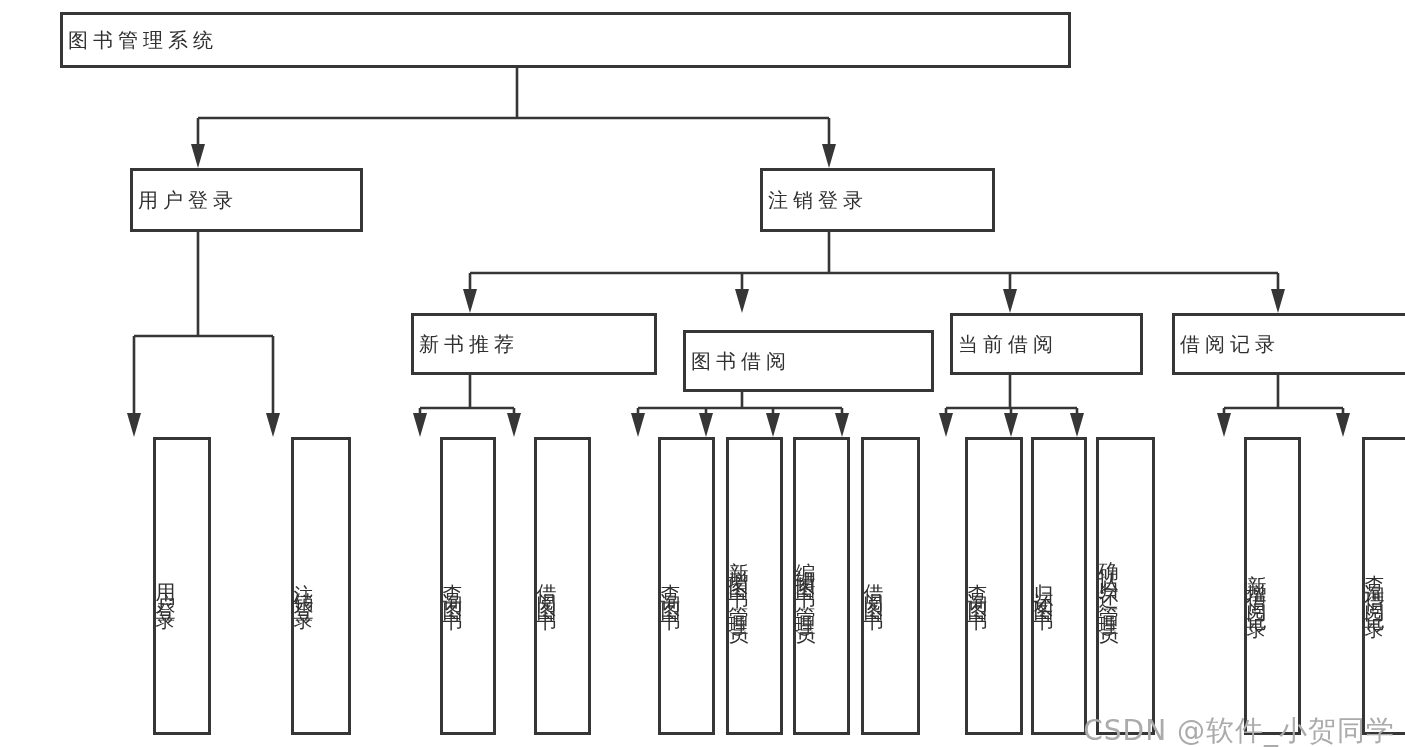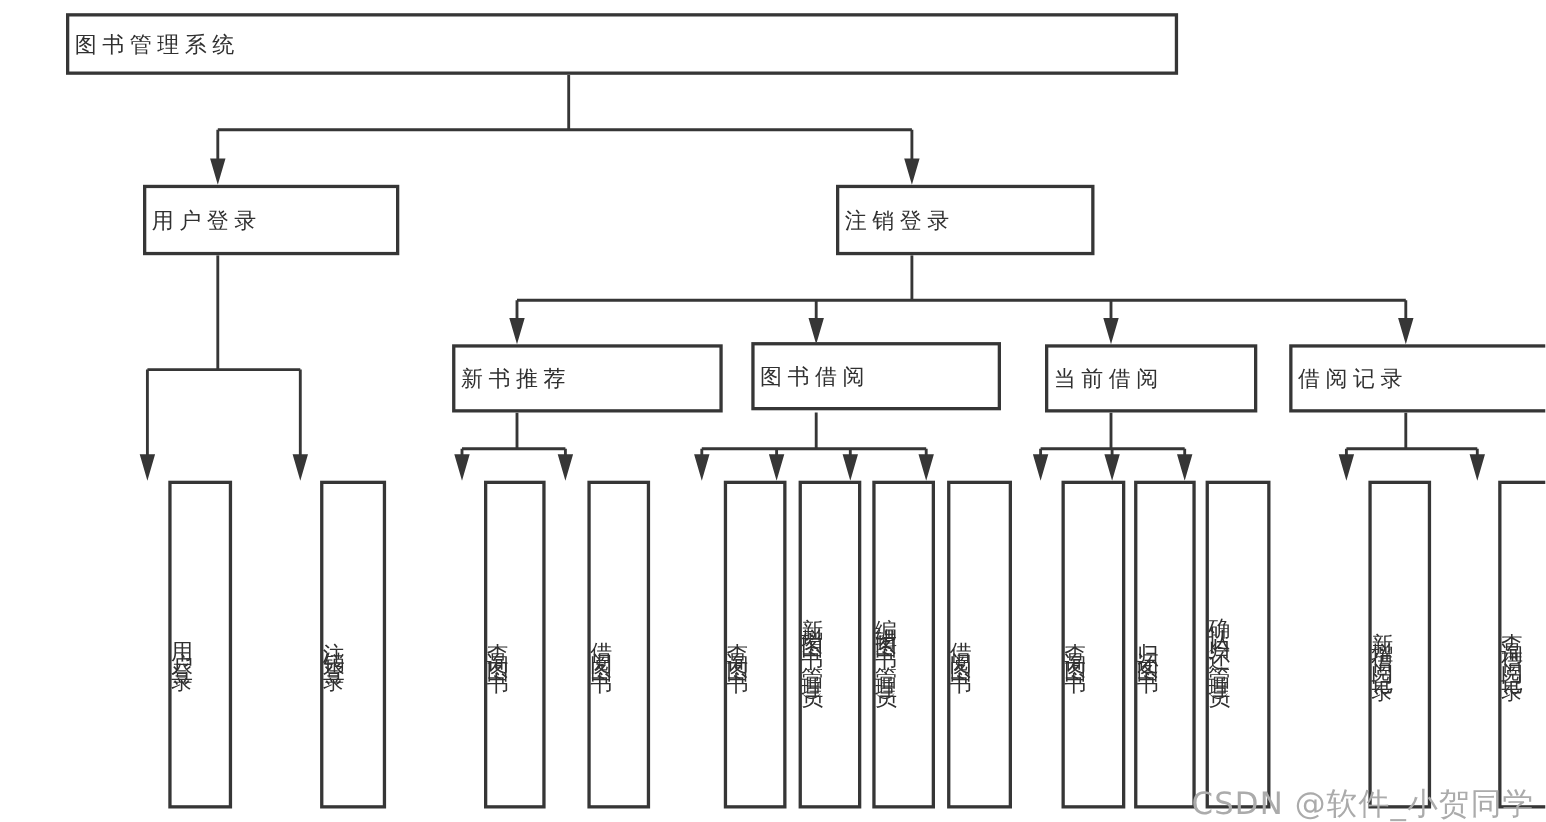--- a/index.html
+++ b/index.html
@@ -89,21 +89,21 @@
   <div class="box hbox" style="left:82px;top:168px;width:233px;height:64px">
     <span>用户登录</span>
   </div>
   <div class="box hbox" style="left:712px;top:168px;width:235px;height:64px">
     <span>注销登录</span>
   </div>
 
   <div class="box hbox" style="left:363px;top:313px;width:246px">
     <span>新书推荐</span>
   </div>
-  <div class="box hbox" style="left:635px;top:311px;width:227px">
+  <div class="box hbox" style="left:635px;top:330px;width:251px">
     <span>图书借阅</span>
   </div>
   <div class="box hbox" style="left:902px;top:313px;width:193px">
     <span>当前借阅</span>
   </div>
   <div class="box hbox" style="left:1124px;top:313px;width:248px">
     <span>借阅记录</span>
   </div>
 
   <div class="box vbox" style="left:105px;width:58px">

